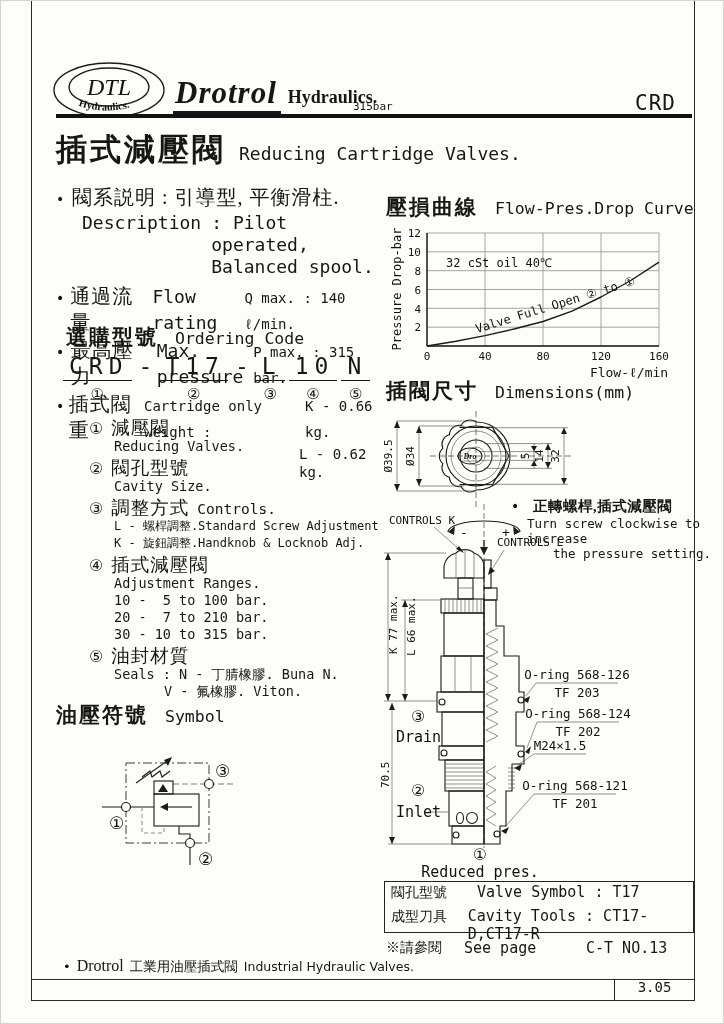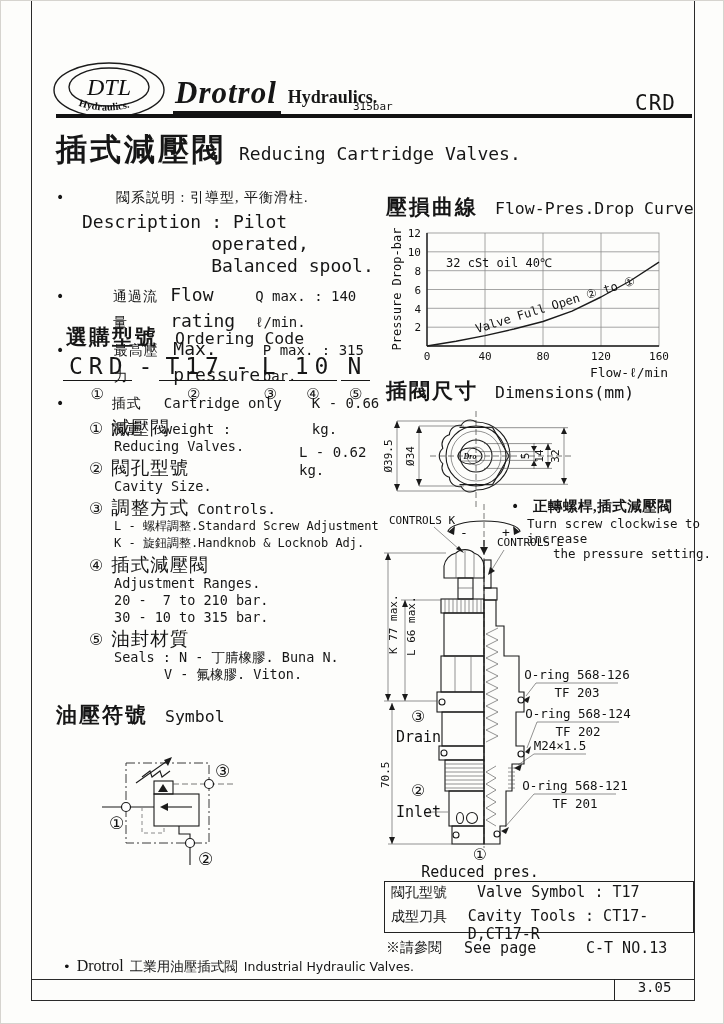--- a/index.html
+++ b/index.html
@@ -20,21 +20,21 @@
   .crd{font-size:21px;letter-spacing:1px;}
   .rule{position:absolute;background:#121212;}
 
   .titleline{display:flex;align-items:baseline;gap:13px;}
   .title-zh{font-size:31px;font-weight:600;letter-spacing:3px;}
   .title-en{font-size:18px;}
 
   
   .spec-row{display:flex;align-items:baseline;line-height:26px;}
   .bullet{width:16px;font-size:14px;}
-  .spec-zh{font-size:14px;font-weight:500;letter-spacing:1px;margin-left:44px;}
+  .spec-zh{font-size:20px;font-weight:500;letter-spacing:1px;}
   .spec-en-label{font-size:18px;width:104px;}
   .spec-val{font-size:14px;}
   .spec-sub{font-size:18px;padding-left:26px;line-height:22px;display:flex;gap:10px;}
   .g8{margin-left:8px;}
 
   .sec-head{display:flex;align-items:baseline;gap:17px;}
   .sec-zh{font-size:21px;font-weight:600;letter-spacing:2px;}
   .sec-en{font-size:16.5px;}
 
   
@@ -195,20 +195,21 @@
       <span class="zh izh">調整方式</span>
       <span class="mono ien">Controls.</span>
     </div>
     <div class="iline mono small">L - 螺桿調整.Standard Screw Adjustment</div>
     <div class="iline mono small">K - 旋鈕調整.Handknob &amp; Locknob Adj.</div>
     <div class="item">
       <span class="inum">④</span>
       <span class="zh izh">插式減壓閥</span>
     </div>
     <div class="iline mono">Adjustment Ranges.</div>
+    <div class="iline mono">10 -  5 to 100 bar.</div>
     <div class="iline mono">20 -  7 to 210 bar.</div>
     <div class="iline mono">30 - 10 to 315 bar.</div>
     <div class="item">
       <span class="inum">⑤</span>
       <span class="zh izh">油封材質</span>
     </div>
     <div class="iline mono">Seals : N - 丁腈橡膠. Buna N.</div>
     <div class="iline mono ind">V - 氟橡膠. Viton.</div>
   </div>
 

